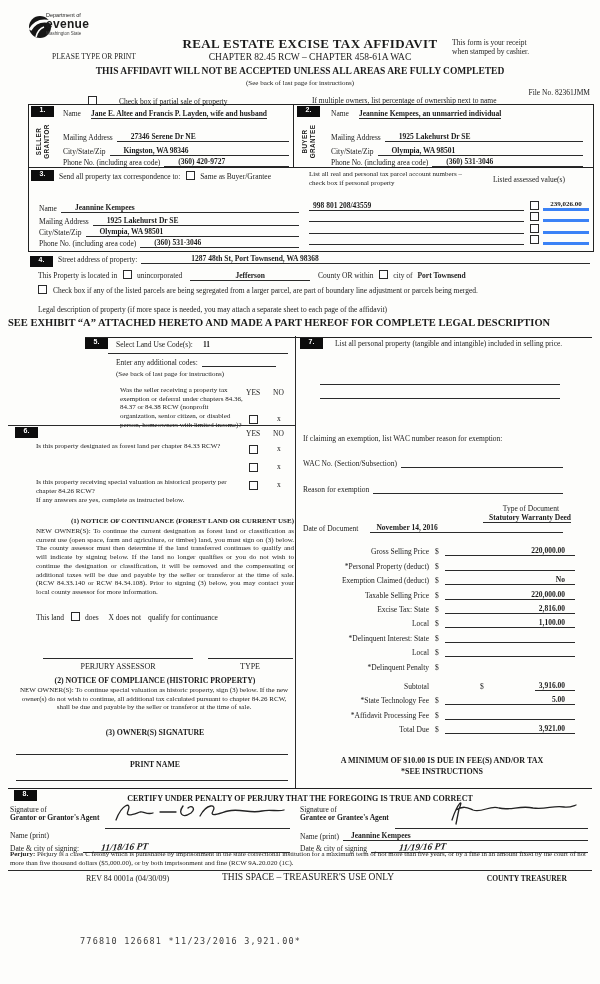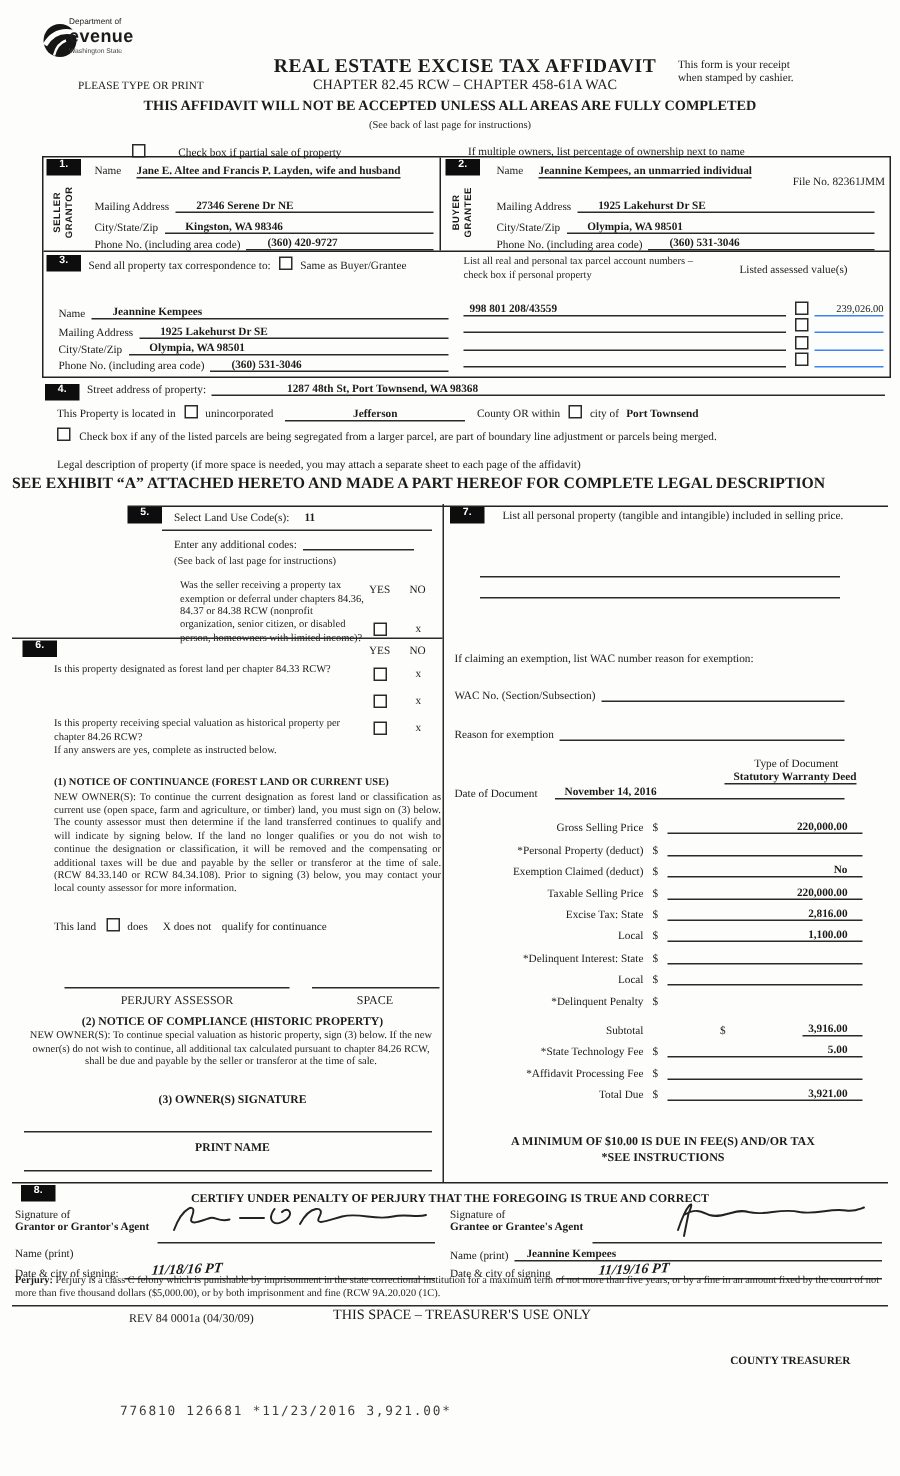--- a/index.html
+++ b/index.html
@@ -1,21 +1,21 @@
 <!DOCTYPE html>
 <html><head>
 <meta charset="utf-8">
 <style>
   html,body{margin:0;padding:0;background:#ffffff;}
   .page{position:relative;width:600px;height:984px;background:#fdfdfb;color:#1b1b1b;
         font-family:"Liberation Serif","DejaVu Serif",serif;font-size:7.5px;overflow:hidden;}
   .a{position:absolute;}
   .b{font-weight:bold;}
   .c{text-align:center;}
-  .r{text-align:right;margin-top:28px;}
+  .r{text-align:right;}
   .j{text-align:justify;}
   .pre{white-space:pre-line;}
   .ul{border-bottom:1px solid #2a2a2a;}
   .ln{border-top:1px solid #2a2a2a;height:0;}
   .ln2{border-top:1.4px solid #222;height:0;}
   .cb{display:inline-block;width:7px;height:7px;border:1px solid #2a2a2a;background:#fff;vertical-align:-1px;}
   .sb{position:absolute;background:#0d0d0d;color:#fff;width:23px;height:11px;line-height:11px;
       text-align:center;font:bold 7px "Liberation Sans",sans-serif;}
   .box{border:1.4px solid #222;}
   .vwrap{position:absolute;display:flex;align-items:center;justify-content:center;}
@@ -24,21 +24,21 @@
   .fr{display:flex;align-items:flex-end;}
   .lbl{white-space:nowrap;padding-right:4px;}
   .fill{flex:1;border-bottom:1px solid #2a2a2a;font-weight:bold;padding-left:14px;white-space:nowrap;}
   .nrow{position:relative;padding-left:28px;}
   .nlab{position:absolute;left:0;top:0;}
   .nval{font-weight:bold;border-bottom:1px solid #2a2a2a;box-decoration-break:clone;-webkit-box-decoration-break:clone;}
   .small7{font-size:7px;line-height:8.7px;}
   .prow{display:flex;align-items:flex-end;height:11.2px;}
   .pnum{flex:1;border-bottom:1px solid #2a2a2a;font-weight:bold;padding-left:4px;white-space:nowrap;}
   .pcb{margin:0 4px 1px 6px;}
-  .pval{width:46px;border-bottom:1px solid #3b82f6;font-weight:normal;text-align:right;font-size:7px;white-space:nowrap;}
+  .pval{width:46px;border-bottom:3px solid #3b82f6;font-weight:bold;text-align:center;font-size:7px;white-space:nowrap;}
   .feerow{display:flex;align-items:flex-end;height:14.4px;}
   .flabel{width:130px;text-align:right;padding-right:6px;white-space:nowrap;}
   .dollar{width:10px;}
   .fline{flex:1;border-bottom:1px solid #2a2a2a;text-align:right;font-weight:bold;padding-right:10px;margin-right:12px;white-space:nowrap;}
   .noline .fline{border-bottom:none;}
   .gap{margin-top:5px;gap:45px;}
   .hand{font-style:italic;font-weight:bold;font-size:9.5px;transform:rotate(-2deg) skewX(-8deg);display:inline-block;white-space:nowrap;}
   .sig{stroke:#222;stroke-width:1.3;fill:none;stroke-linecap:round;}
   .mono{font-family:"DejaVu Sans Mono","Liberation Mono",monospace;font-size:8.5px;letter-spacing:1.2px;color:#3c3c3c;}
 </style>
@@ -233,35 +233,35 @@
 
     <span class="cb a" style="left:241px;top:127px;"></span>
     <div class="a" style="left:269px;top:126px;">x</div>
 
     <div class="a small7" style="left:28px;top:142px;width:205px;">Is this property receiving special valuation as historical property per chapter 84.26 RCW?</div>
     <span class="cb a" style="left:241px;top:145px;"></span>
     <div class="a" style="left:269px;top:144px;">x</div>
 
     <div class="a small7" style="left:28px;top:160px;width:240px;">If any answers are yes, complete as instructed below.</div>
 
-    <div class="a b small7" style="left:28px;top:181px;width:258px;">(1) NOTICE OF CONTINUANCE (FOREST LAND OR CURRENT USE)</div>
+    <div class="a b small7" style="left:28px;top:181px;width:258px;text-align:right;">(1) NOTICE OF CONTINUANCE (FOREST LAND OR CURRENT USE)</div>
     <div class="a j small7" style="left:28px;top:191px;width:258px;">NEW OWNER(S): To continue the current designation as forest land or classification as current use (open space, farm and agriculture, or timber) land, you must sign on (3) below. The county assessor must then determine if the land transferred continues to qualify and will indicate by signing below. If the land no longer qualifies or you do not wish to continue the designation or classification, it will be removed and the compensating or additional taxes will be due and payable by the seller or transferor at the time of sale. (RCW 84.33.140 or RCW 84.34.108). Prior to signing (3) below, you may contact your local county assessor for more information.</div>
 
     <div class="a" style="left:28px;top:276px;">
       <span>This land</span>
       <span class="cb" style="margin:0 3px 0 5px;"></span>
       <span>does</span>
       <span style="margin-left:8px;">X does not</span>
       <span style="margin-left:5px;">qualify for continuance</span>
     </div>
 
     <div class="a ln" style="left:35px;top:322px;width:150px;"></div>
     <div class="a ln" style="left:200px;top:322px;width:85px;"></div>
     <div class="a c" style="left:55px;top:326px;width:110px;font-size:8px;">PERJURY ASSESSOR</div>
-    <div class="a c" style="left:212px;top:326px;width:60px;font-size:8px;">SPACE</div>
+    <div class="a c" style="left:212px;top:326px;width:60px;font-size:8px;">TYPE</div>
 
     <div class="a b c" style="left:18px;top:340px;width:258px;font-size:7.8px;">(2) NOTICE OF COMPLIANCE (HISTORIC PROPERTY)</div>
     <div class="a c small7" style="left:10px;top:350px;width:272px;">NEW OWNER(S): To continue special valuation as historic property, sign (3) below. If the new owner(s) do not wish to continue, all additional tax calculated pursuant to chapter 84.26 RCW, shall be due and payable by the seller or transferor at the time of sale.</div>
 
     <div class="a b c" style="left:18px;top:392px;width:258px;font-size:7.8px;">(3)  OWNER(S) SIGNATURE</div>
     <div class="a ln" style="left:8px;top:418px;width:272px;"></div>
     <div class="a b c" style="left:18px;top:424px;width:258px;font-size:7.8px;">PRINT NAME</div>
     <div class="a ln" style="left:8px;top:444px;width:272px;"></div>
   </div>
 

